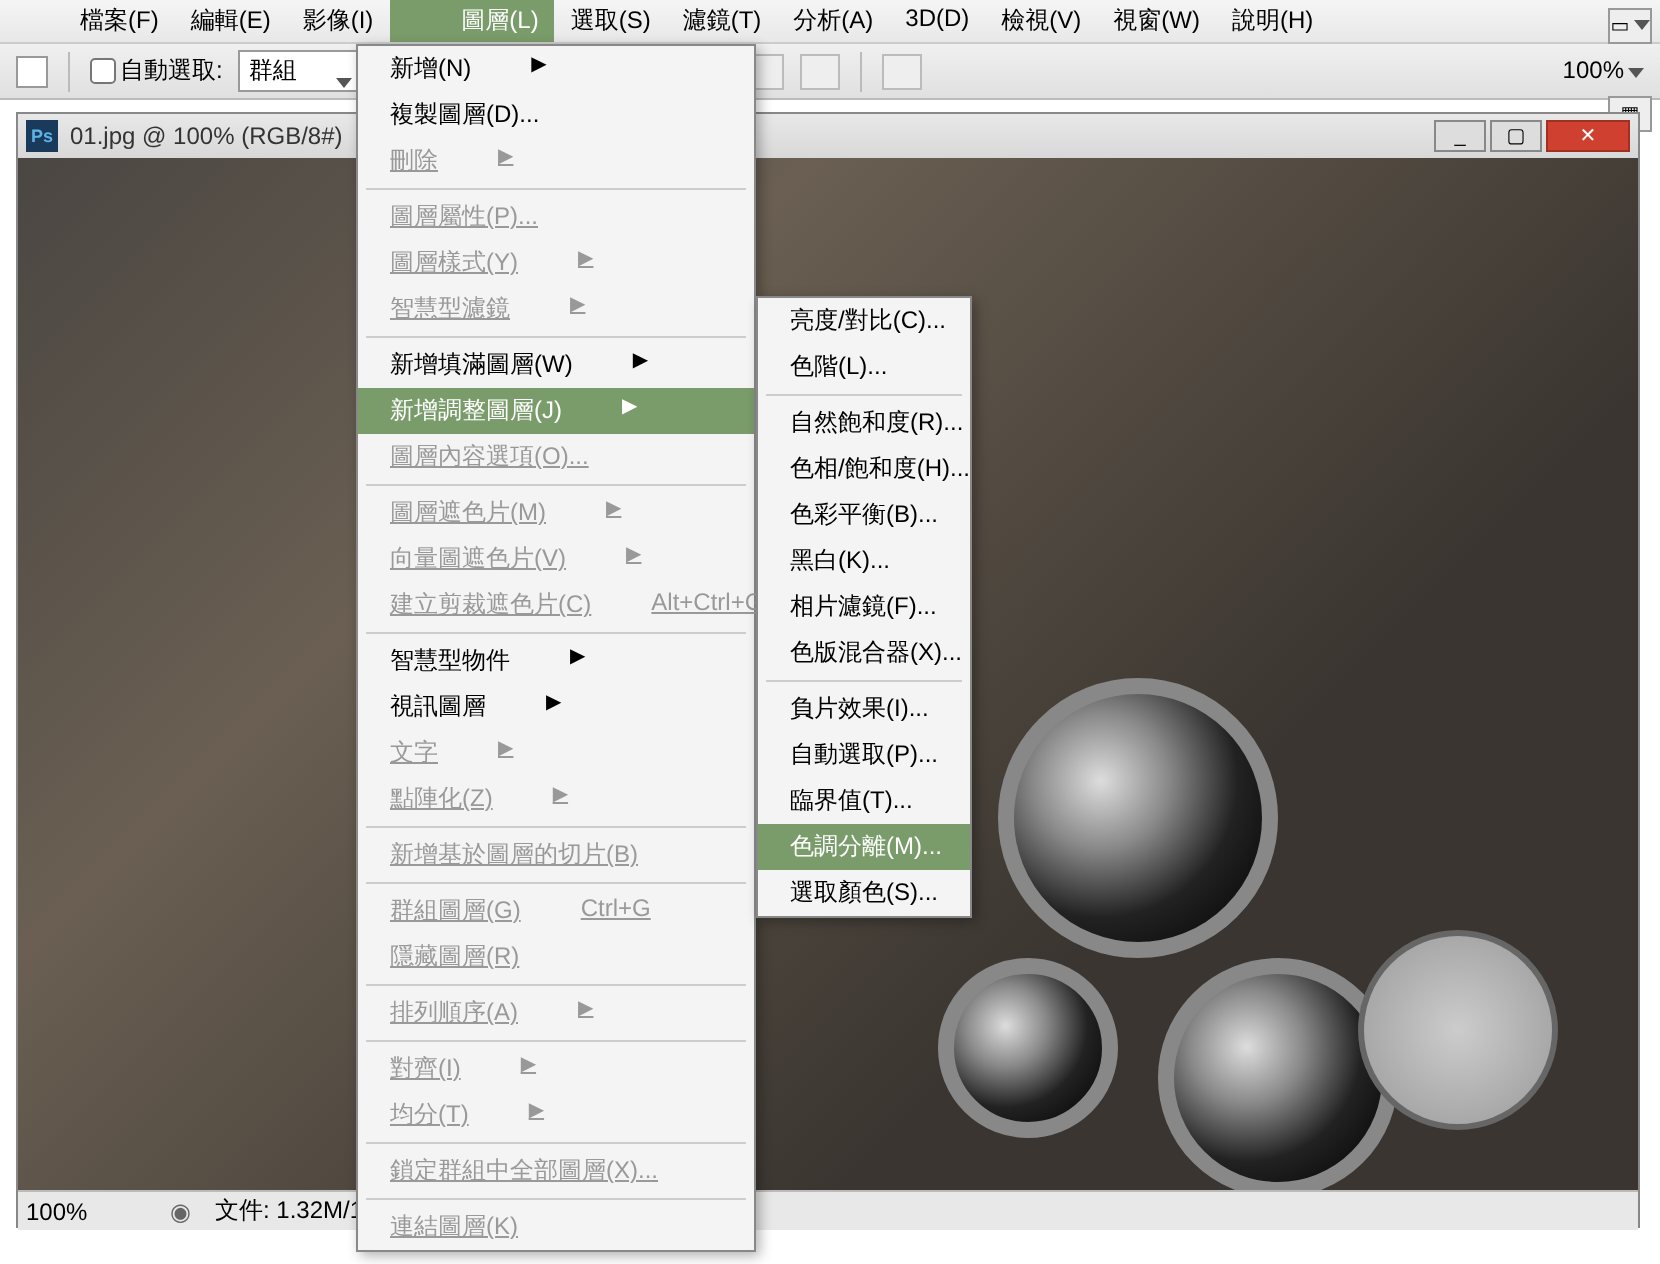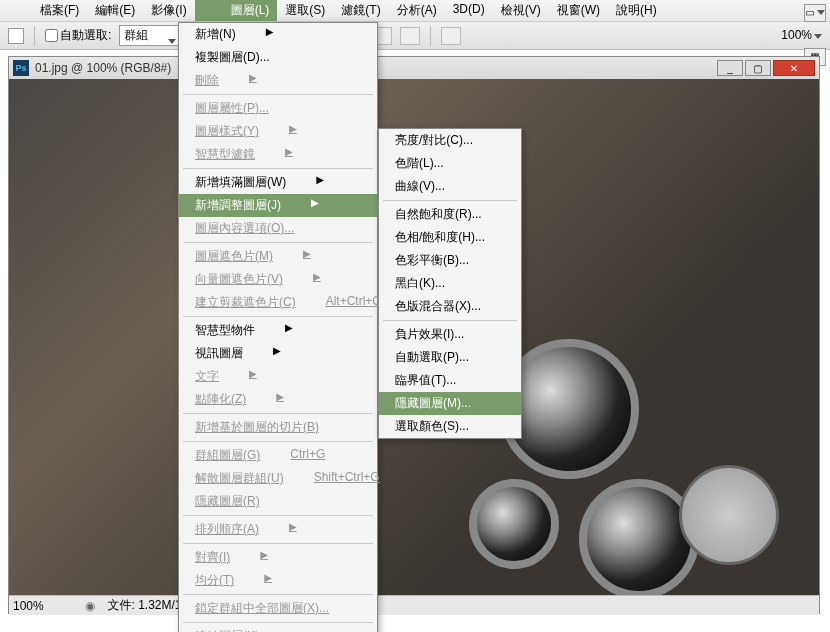--- a/index.html
+++ b/index.html
@@ -36,21 +36,21 @@
 .statusbar{height:20px;background:#e8e8e8;border-top:1px solid #bbb;display:flex;align-items:center;padding:0 4px;gap:12px;font-size:11px;}
 .statusbar .zoom{width:60px;}
 .statusbar .tri{color:#666;}
 .menu{position:absolute;background:#f4f4f4;border:1px solid #888;box-shadow:2px 2px 6px rgba(0,0,0,0.3);z-index:100;}
 .menu .mi{padding:3px 24px 3px 16px;display:flex;justify-content:flex-start;gap:30px;cursor:default;white-space:nowrap;}
 .menu .mi.disabled{color:#999;text-decoration:underline;}
 .menu .mi.hl{background:#7a9b6a;color:#fff;}
 .menu .mi .arrow{font-size:10px;}
 .menu hr{border:none;border-top:1px solid #ccc;margin:2px 4px;}
 .menu1{left:178px;top:22px;width:200px;}
-.menu2{left:378px;top:128px;width:144px;}
+.menu2{left:378px;top:148px;width:108px;}
 </style>
 </head>
 <body>
 
 <div class="menubar">
   <div id="menubar-items" style="display: flex; margin-left: 28px;">
       <div class="menu-item">檔案(F)</div>
       <div class="menu-item">編輯(E)</div>
       <div class="menu-item">影像(I)</div>
       <div class="menu-item active">圖層(L)</div>
@@ -193,24 +193,20 @@
     <hr>
     <div class="mi disabled">
       <span>新增基於圖層的切片(B)</span>
     </div>
     <hr>
     <div class="mi disabled">
       <span>群組圖層(G)</span>
       <span>Ctrl+G</span>
     </div>
     <div class="mi disabled">
-      <span>解散圖層群組(U)</span>
-      <span>Shift+Ctrl+G</span>
-    </div>
-    <div class="mi disabled">
       <span>隱藏圖層(R)</span>
     </div>
     <hr>
     <div class="mi disabled">
       <span>排列順序(A)</span>
       <span class="arrow">▶</span>
     </div>
     <hr>
     <div class="mi disabled">
       <span>對齊(I)</span>
@@ -229,48 +225,48 @@
       <span>連結圖層(K)</span>
     </div>
   </div>
 <div class="menu menu2" id="menu2">
     <div class="mi">
       <span>亮度/對比(C)...</span>
     </div>
     <div class="mi">
       <span>色階(L)...</span>
     </div>
-    <div class="mi">
-      <span>曲線(V)...</span>
-    </div>
     <hr>
     <div class="mi">
       <span>自然飽和度(R)...</span>
     </div>
     <div class="mi">
       <span>色相/飽和度(H)...</span>
     </div>
     <div class="mi">
       <span>色彩平衡(B)...</span>
     </div>
     <div class="mi">
       <span>黑白(K)...</span>
     </div>
     <div class="mi">
+      <span>相片濾鏡(F)...</span>
+    </div>
+    <div class="mi">
       <span>色版混合器(X)...</span>
     </div>
     <hr>
     <div class="mi">
       <span>負片效果(I)...</span>
     </div>
     <div class="mi">
       <span>自動選取(P)...</span>
     </div>
     <div class="mi">
       <span>臨界值(T)...</span>
     </div>
     <div class="mi hl">
-      <span>隱藏圖層(M)...</span>
+      <span>色調分離(M)...</span>
     </div>
     <div class="mi">
       <span>選取顏色(S)...</span>
     </div>
   </div>
 
 </body></html>

